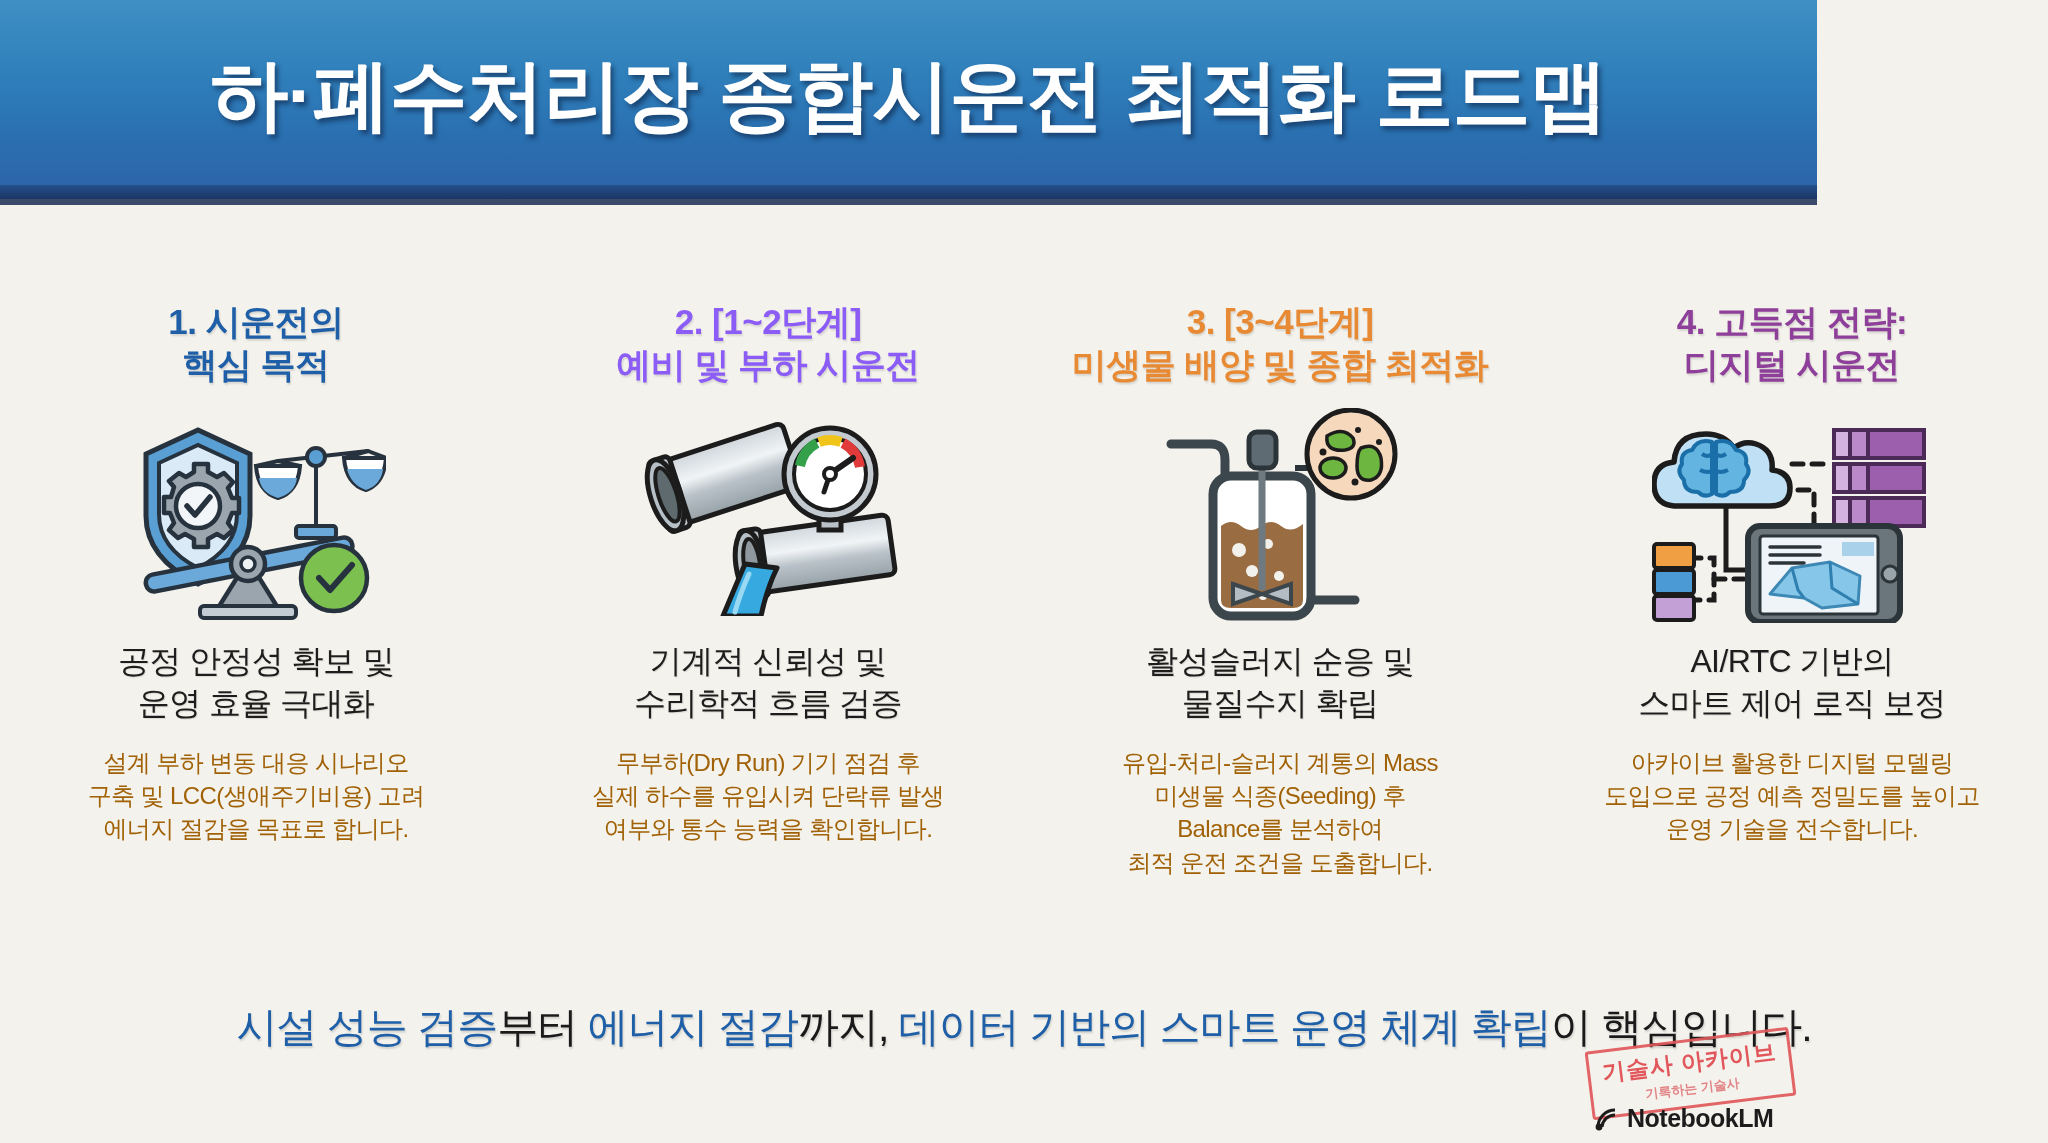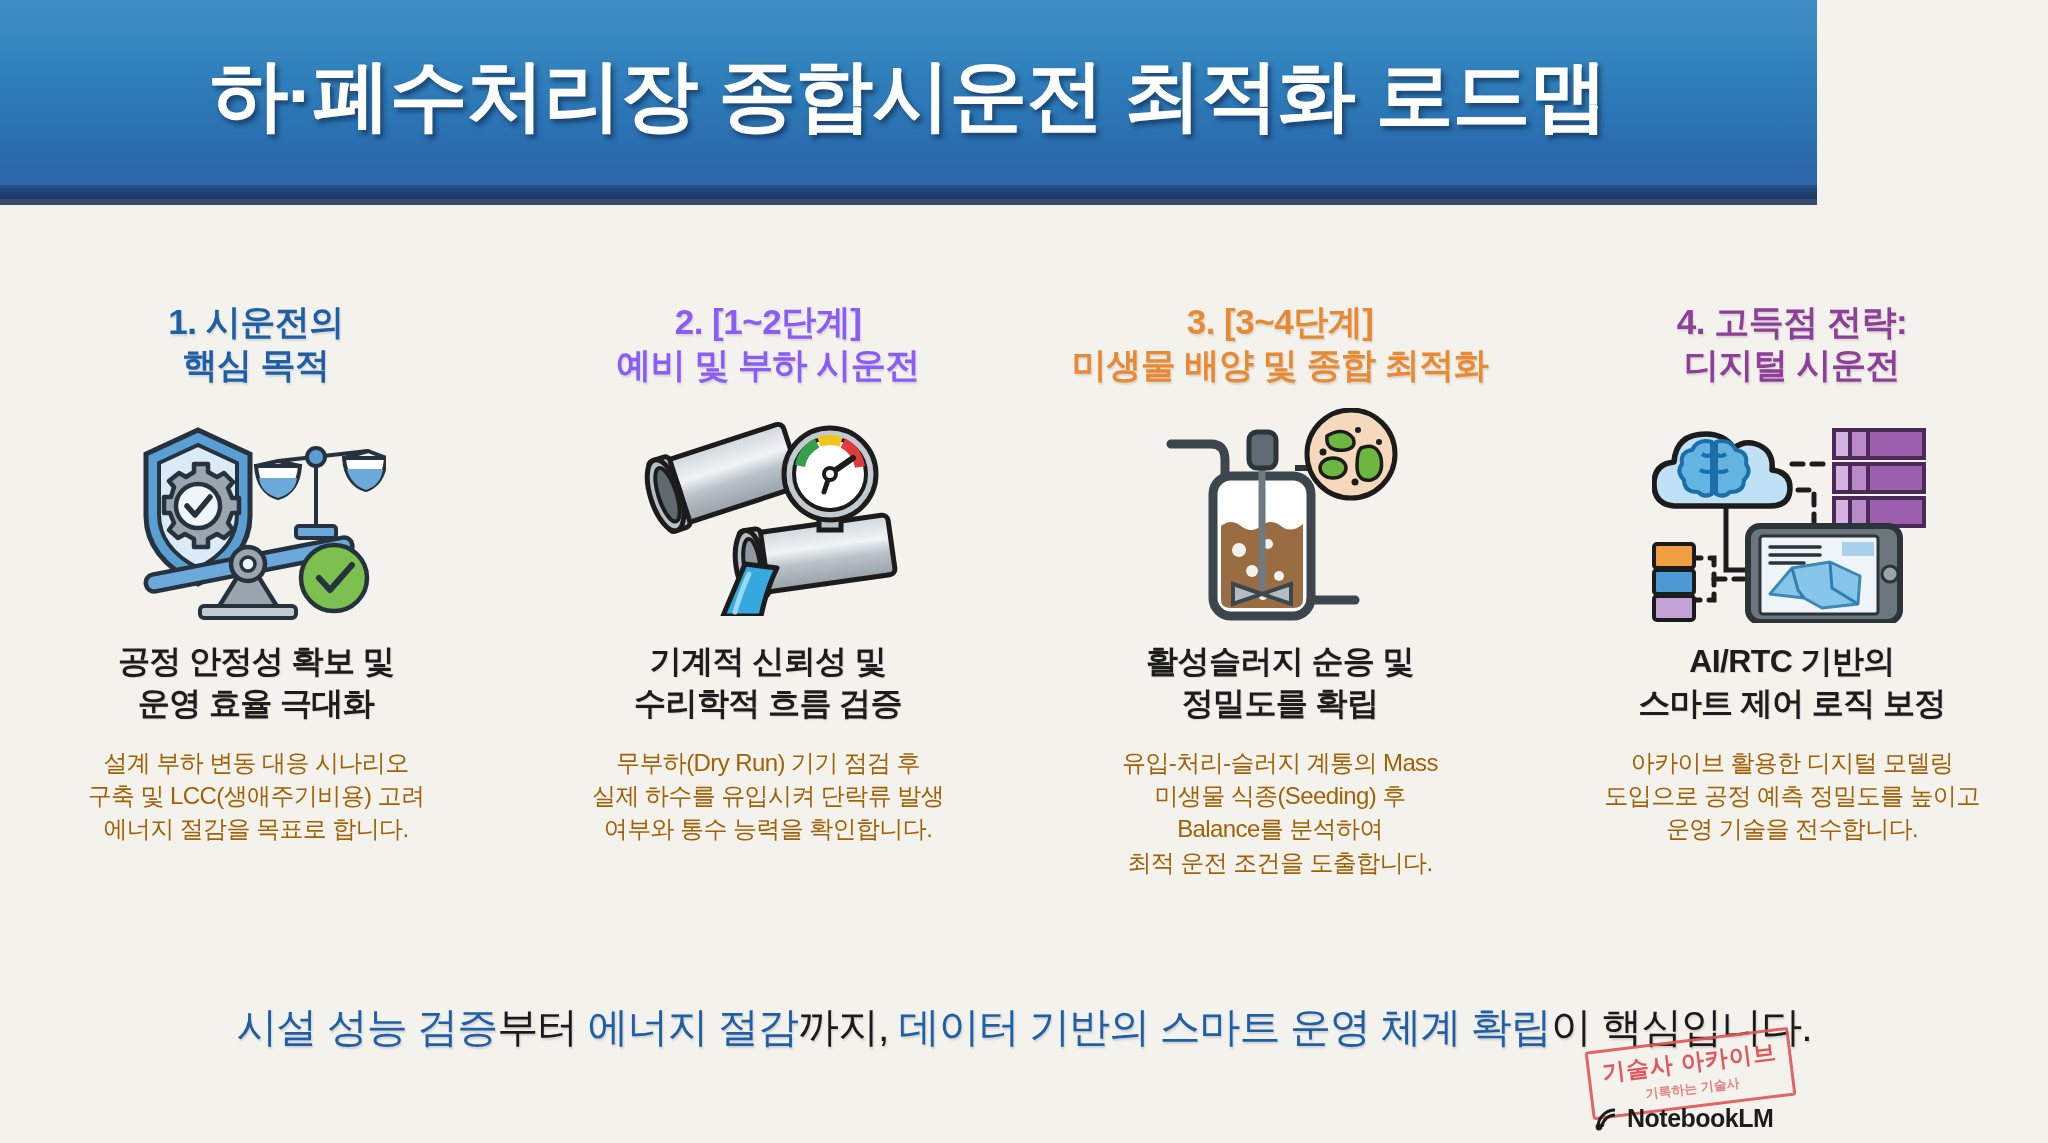--- a/index.html
+++ b/index.html
@@ -57,21 +57,21 @@
   .col-head .l2 { display:block; }
 
   .icon-wrap {
     height: 235px; width: 100%;
     display: flex; align-items: center; justify-content: center;
     margin-top: 6px;
   }
   .icon-wrap svg { display:block; }
 
   .col-sub {
-    font-size: 32px; font-weight: 700; color: #1d1d1d;
+    font-size: 32px; font-weight: 400; color: #1d1d1d;
     line-height: 1.3; letter-spacing: -0.6px;
     margin-top: 8px;
     text-shadow: 1px 1px 1px rgba(0,0,0,.10);
   }
   .col-sub .l2 { display:block; }
 
   .col-desc {
     font-size: 24px; color: #a16207; line-height: 1.38;
     letter-spacing: -0.6px;
     margin-top: 22px;
@@ -269,21 +269,21 @@
           <path d="M206 40 q16 -6 20 10 q3 18 -10 22 q-14 2 -14 -14 q0 -14 4 -18 Z" fill="#6db63f" stroke="#1c1c1c" stroke-width="3.5"></path>
           <ellipse cx="178" cy="60" rx="13" ry="10" fill="#6db63f" stroke="#1c1c1c" stroke-width="3.5"></ellipse>
           <circle cx="168" cy="44" r="3.5" fill="#1c1c1c"></circle>
           <circle cx="203" cy="22" r="3" fill="#1c1c1c"></circle>
           <circle cx="200" cy="74" r="3.5" fill="#1c1c1c"></circle>
           <circle cx="224" cy="34" r="3" fill="#1c1c1c"></circle>
         </svg>
       </div>
       <div class="col-sub">
         <span>활성슬러지 순응 및</span>
-        <span class="l2">정밀도를 확립</span>
+        <span class="l2">물질수지 확립</span>
       </div>
       <div class="col-desc">
         <span>유입-처리-슬러지 계통의 Mass</span>
         <span>미생물 식종(Seeding) 후</span>
         <span>Balance를 분석하여</span>
         <span>최적 운전 조건을 도출합니다.</span>
       </div>
     </div>
 
     <div class="col">

